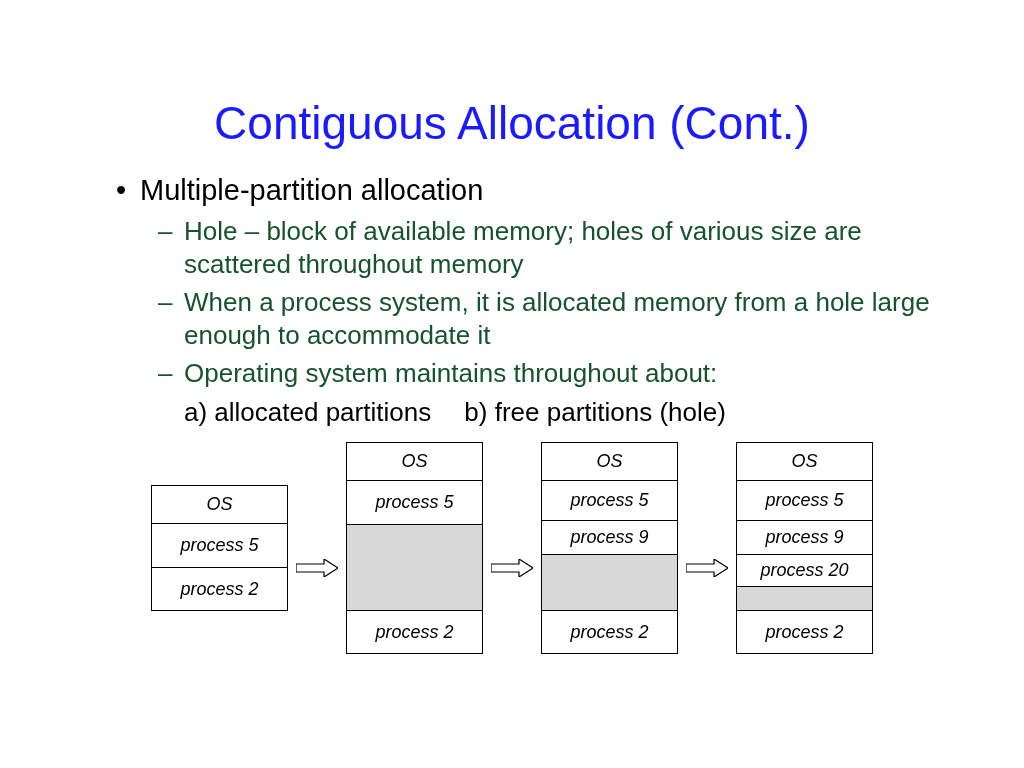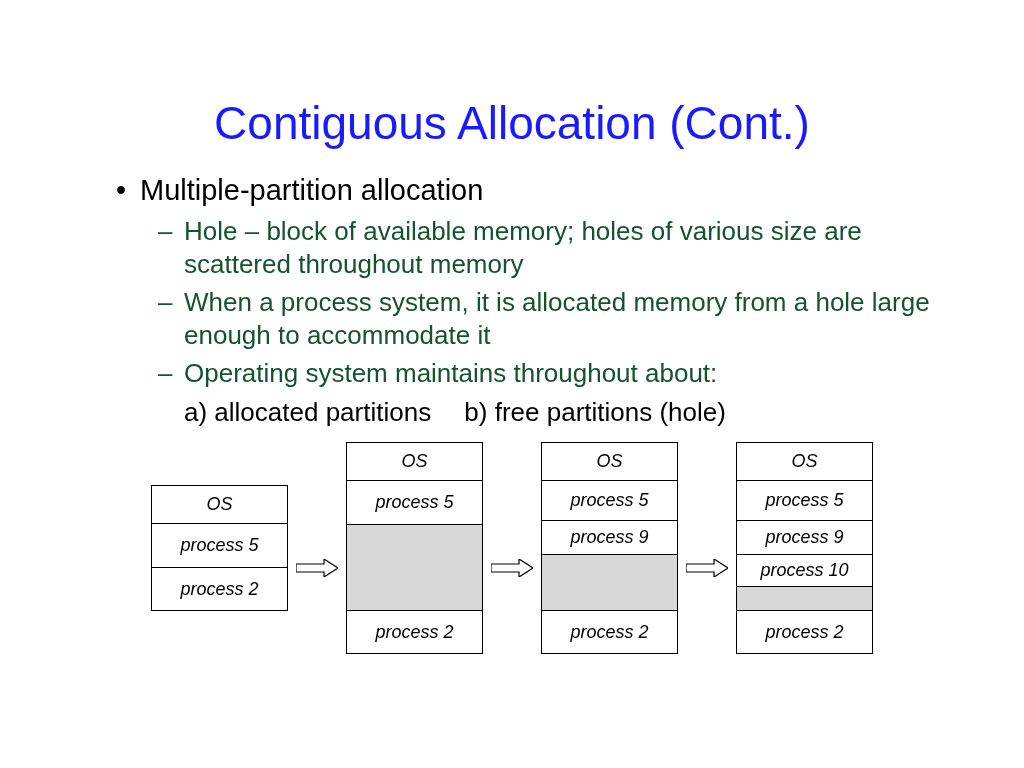--- a/index.html
+++ b/index.html
@@ -147,18 +147,18 @@
   <div class="arrow">
     <svg viewBox="0 0 42 18">
       <polygon points="0,5 28,5 28,0 42,9 28,18 28,13 0,13" fill="#fff" stroke="#000" stroke-width="1.2"></polygon>
     </svg>
   </div>
 
   <div class="mem-block">
     <div class="cell" style="height:38px">OS</div>
     <div class="cell" style="height:40px">process 5</div>
     <div class="cell" style="height:34px">process 9</div>
-    <div class="cell" style="height:32px">process 10</div>
+    <div class="cell" style="height:32px">process 20</div>
     <div class="cell hole" style="height:24px"></div>
     <div class="cell" style="height:42px">process 2</div>
   </div>
 
 </div>
 
 </body></html>

